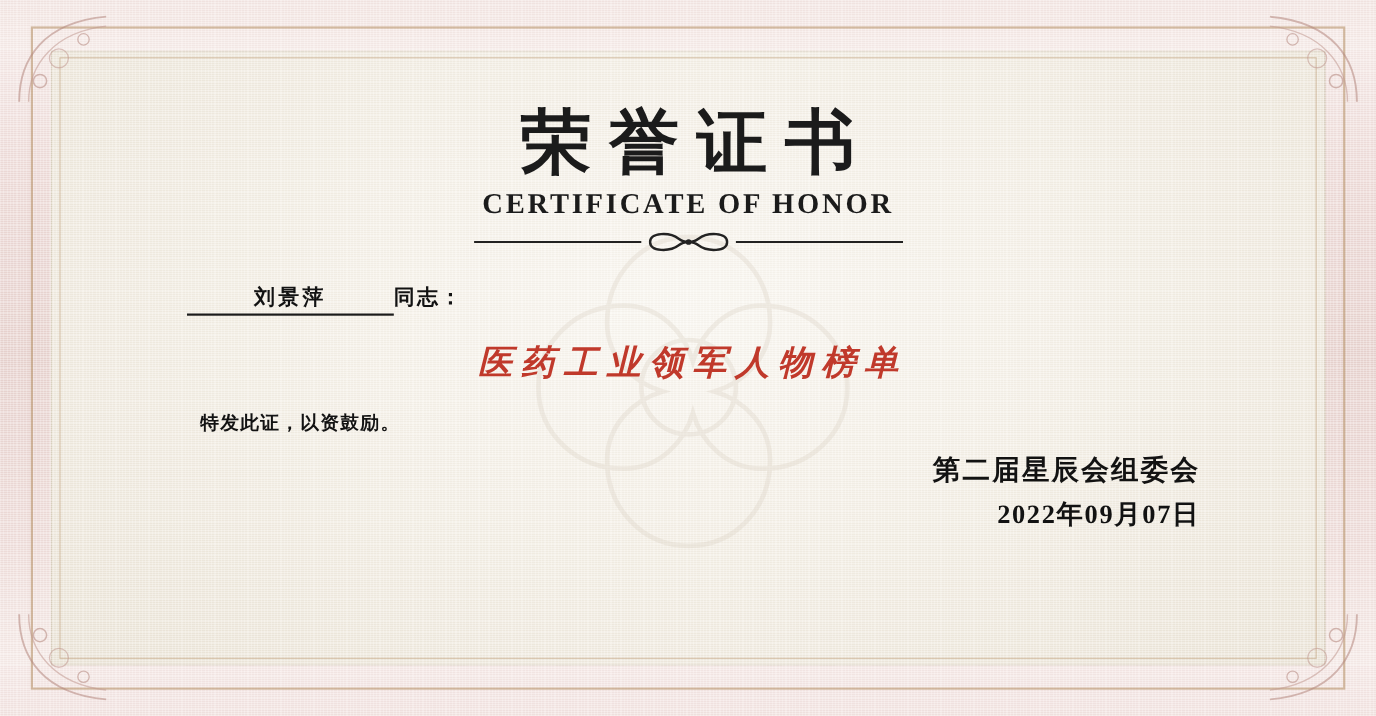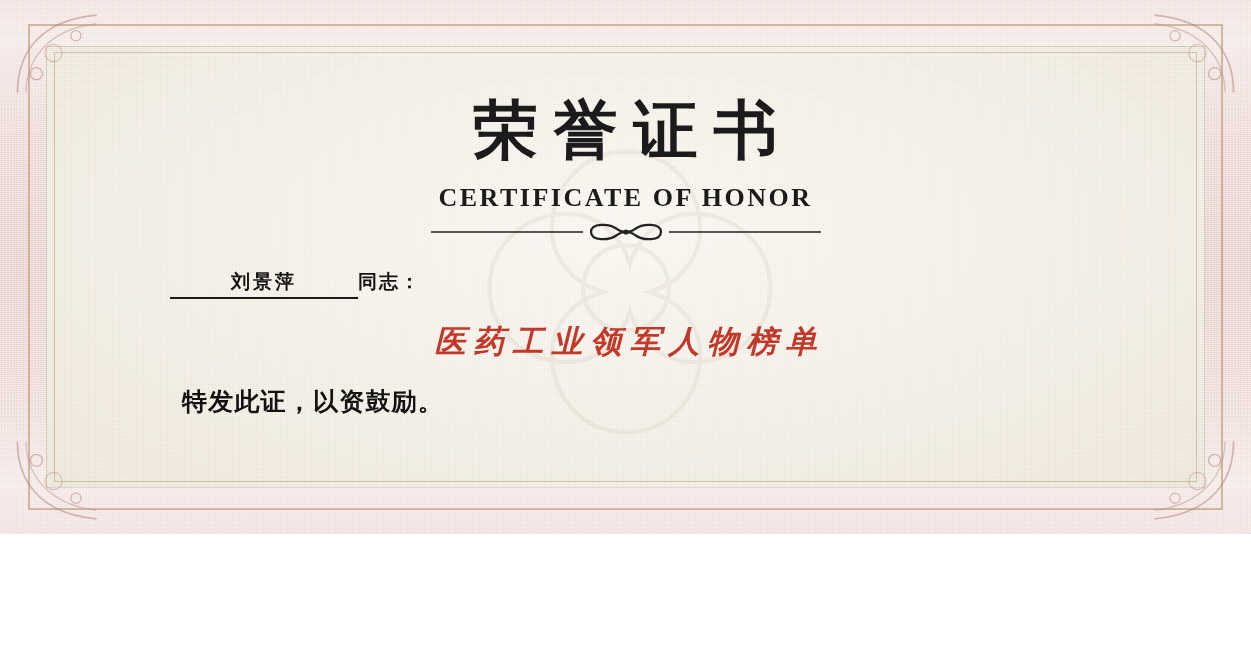--- a/index.html
+++ b/index.html
@@ -12,21 +12,21 @@
     width: 1251px;
     height: 651px;
     overflow: hidden;
     font-family: "Liberation Serif", "DejaVu Serif", serif;
   }
 
   
   .certificate {
     position: relative;
     width: 1251px;
-    height: 534px;
+    height: 651px;
     box-sizing: border-box;
     background:
       radial-gradient(ellipse at 50% 45%, #f7f3ec 0%, #f2ece2 45%, #ece4d8 75%, #e6dccd 100%);
     overflow: hidden;
   }
 
   
   .paper-texture {
     position: absolute;
     inset: 0;
@@ -126,21 +126,21 @@
   .title-cn {
     font-family: "DejaVu Serif", "Liberation Serif", serif;
     font-size: 64px;
     font-weight: 700;
     letter-spacing: 16px;
     color: #1b1b1b;
     line-height: 1.05;
     text-indent: 16px;
   }
   .title-en {
-    margin-top: 20px;
+    margin-top: 8px;
     font-family: "Liberation Serif", "DejaVu Serif", serif;
     font-size: 26px;
     font-weight: 700;
     letter-spacing: 2.5px;
     color: #1b1b1b;
   }
 
   .divider {
     margin: 8px auto 0 auto;
     width: 390px;
@@ -191,21 +191,21 @@
     font-family: "DejaVu Serif", "Liberation Serif", serif;
     font-size: 31px;
     font-weight: 700;
     letter-spacing: 8px;
     font-style: italic;
     text-indent: 8px;
   }
 
   .closing {
     margin-top: 22px;
-    font-size: 25px;
+    font-size: 17px;
     font-weight: 700;
     letter-spacing: 1.2px;
     padding-left: 50px;
   }
 
   .signature {
     margin-top: 14px;
     text-align: right;
     padding-right: 28px;
   }
@@ -289,16 +289,20 @@
 
       <div class="line-recipient">
         <span class="name-underline">刘景萍</span><span class="honorific">同志：</span>
       </div>
 
 
       <div class="award-line">医药工业领军人物榜单</div>
 
       <div class="closing">特发此证，以资鼓励。</div>
 
+      <div class="signature">
+        <div class="sign-org">第二届星辰会组委会</div>
+        <div class="sign-date">2022年09月07日</div>
+      </div>
 
     </div>
   </div>
 </div>
 
 </body></html>

